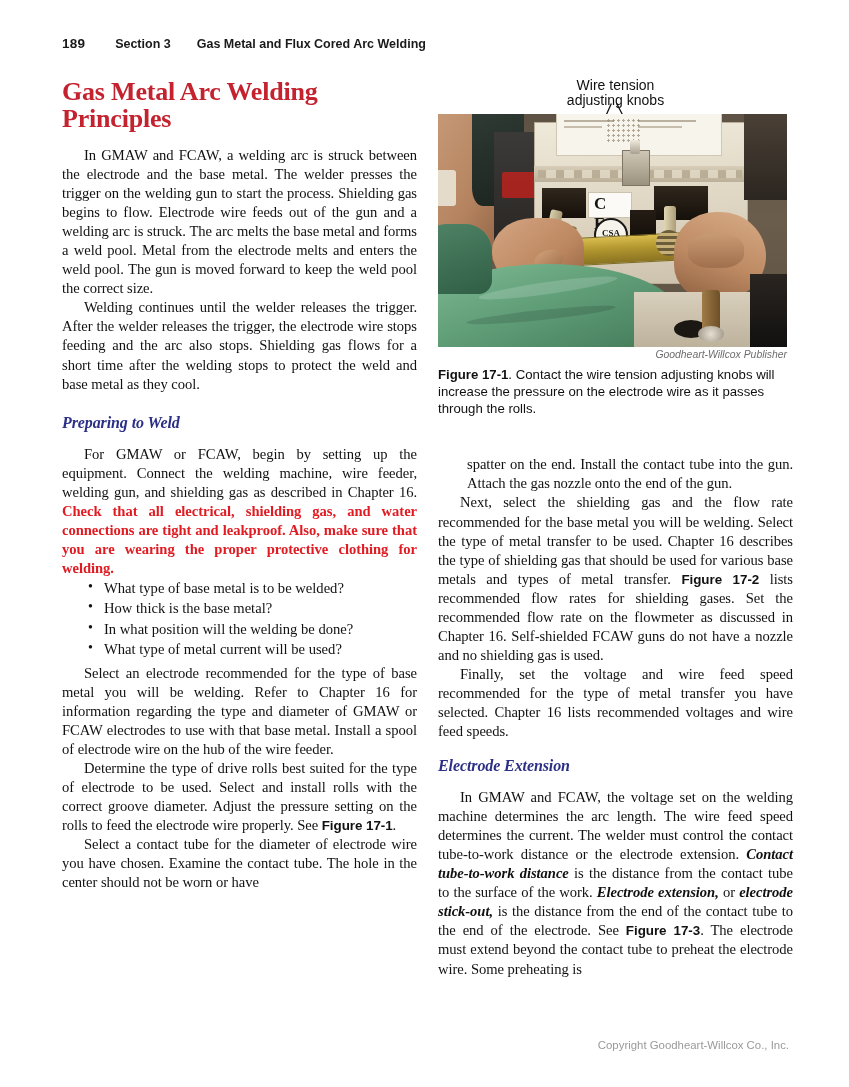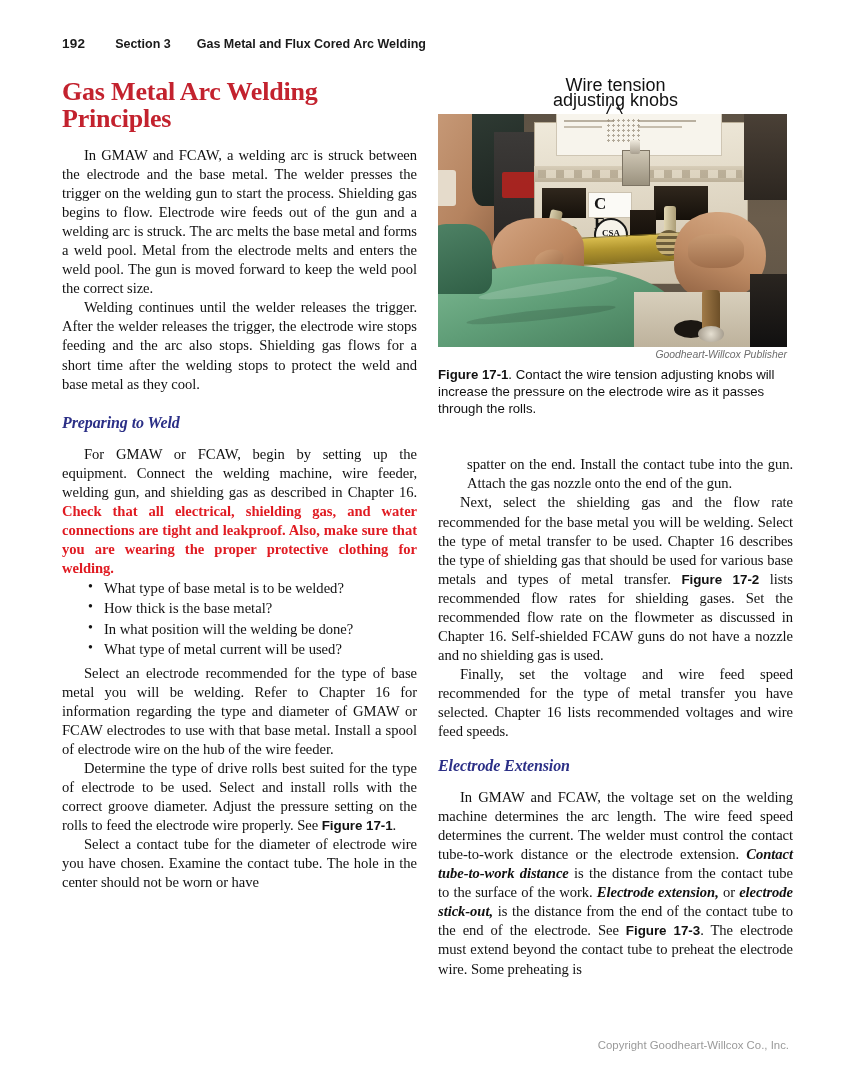--- a/index.html
+++ b/index.html
@@ -77,21 +77,21 @@
   }
   ul.qlist li .bullet{
     position:absolute;left:0;top:-1px;font-size:14px;
   }
 
   
   .figwrap{position:relative;width:355px;}
   .callout{
     position:relative;height:36px;width:355px;
     font-family:"Liberation Sans", sans-serif;
-    font-size:18px;line-height:15px;text-align:center;
+    font-size:14px;line-height:15px;text-align:center;
     color:#111;
   }
   .callout-lines{position:absolute;left:0;top:0;width:355px;height:120px;pointer-events:none;}
 
   .photo{
     position:relative;
     width:349px;height:233px;
     overflow:hidden;
     background:#6f6253;
   }
@@ -127,21 +127,21 @@
     font-size:11.4px;
     color:#9a9a9a;
   }
 </style>
 </head>
 <body>
 
 <div class="page">
 
   <div class="runhead">
-    <span class="folio">192</span><span class="sec">Section 3</span><span class="sectitle">Gas Metal and Flux Cored Arc Welding</span>
+    <span class="folio">189</span><span class="sec">Section 3</span><span class="sectitle">Gas Metal and Flux Cored Arc Welding</span>
   </div>
 
   <div class="col col-l">
 
     <h1 class="title">Gas Metal Arc Welding Principles</h1>
 
     <p class="body">In GMAW and FCAW, a welding arc is struck between the electrode and the base metal. The welder presses the trigger on the welding gun to start the process. Shielding gas begins to flow. Electrode wire feeds out of the gun and a welding arc is struck. The arc melts the base metal and forms a weld pool. Metal from the electrode melts and enters the weld pool. The gun is moved forward to keep the weld pool the correct size.</p>
     <p class="body">Welding continues until the welder releases the trigger. After the welder releases the trigger, the electrode wire stops feeding and the arc also stops. Shielding gas flows for a short time after the welding stops to protect the weld and base metal as they cool.</p>
 
     <h2 class="subhead">Preparing to Weld</h2>

